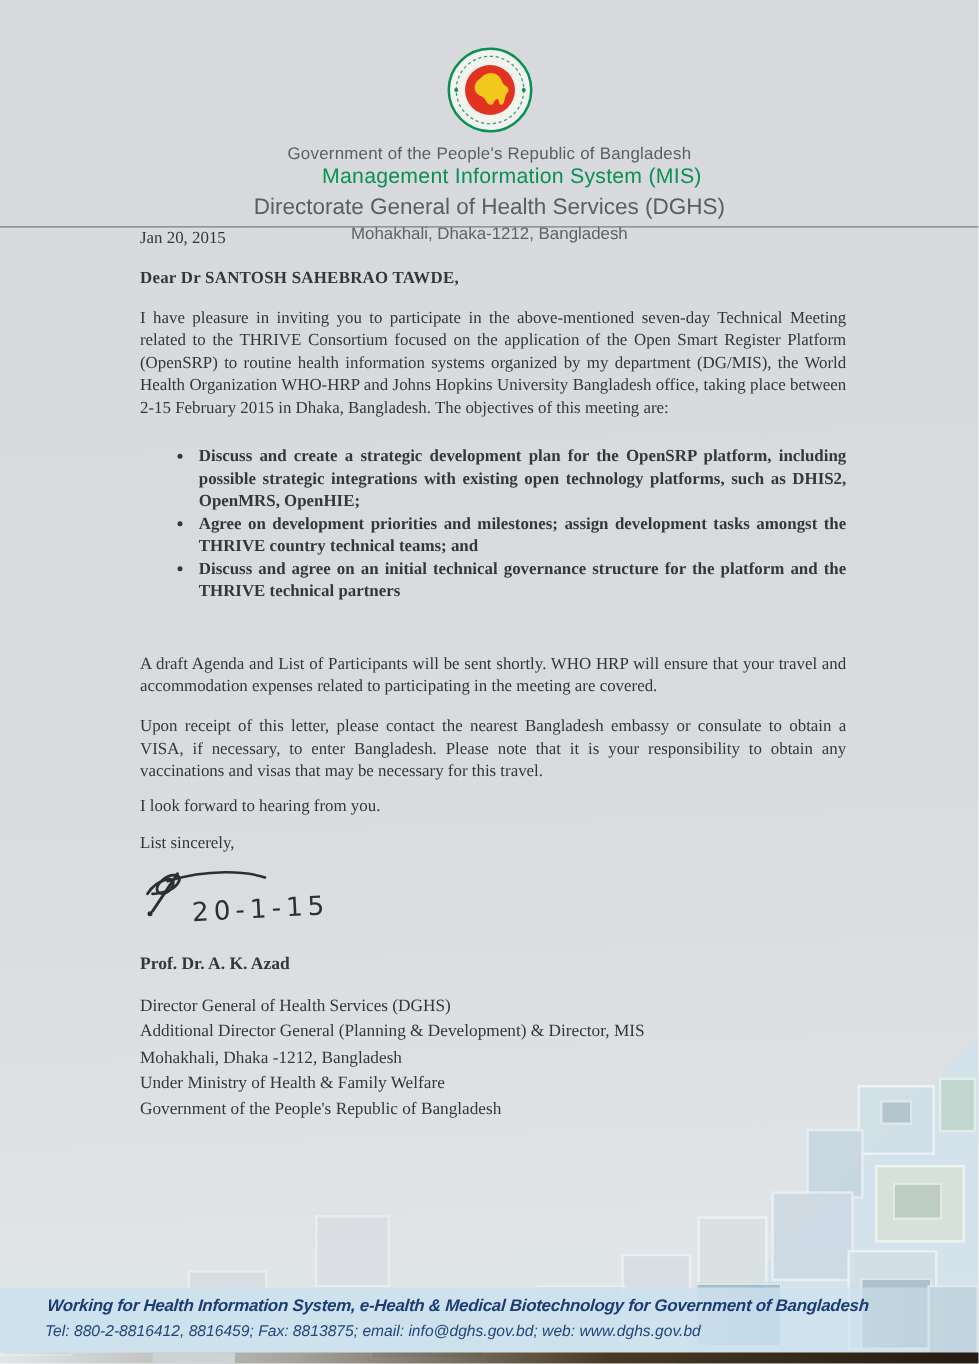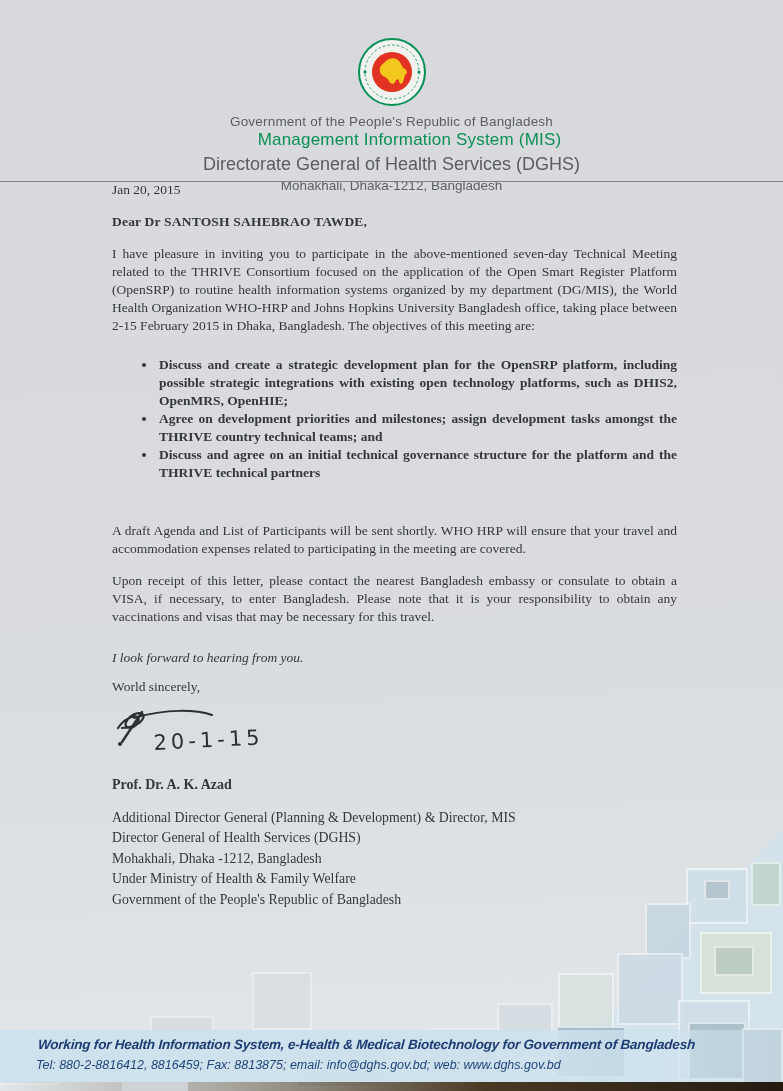--- a/index.html
+++ b/index.html
@@ -23,21 +23,21 @@
   .content{position:absolute;top:181px;left:112px;width:565px;font-size:13.5px;line-height:18px;z-index:3;}
   .date-line{margin:0;}
   .salutation{font-weight:bold;letter-spacing:.2px;}
   .para{text-align:justify;margin:0;}
   .p1{margin-top:14px;}
   .p2{margin-top:22px;}
   .objective-list{margin:21px 0 0 0;padding:0 0 0 45px;}
   .objective-list li{text-align:justify;padding-left:2px;margin:0;font-weight:bold;}
   .p3{margin-top:40px;}
   .p4{margin-top:14px;}
-  .p5{margin-top:23px;font-style:italic;}
+  .p5{margin-top:10px;}
   .closing{margin-top:11px;}
   .sig-wrap{margin-top:2px;height:62px;}
   .signer-name{font-weight:bold;font-size:14px;margin-top:16px;}
   .signer-line{line-height:20.5px;font-size:13.8px;}
   .signer-line:first-of-type{margin-top:3px;}
   
   .collage{position:absolute;inset:0;z-index:1;}
   .wash{position:absolute;left:540px;top:828px;width:243px;height:263px;
         background:#cfe1ec;opacity:.75;
         clip-path:polygon(100% 0,100% 100%,0 100%);}
@@ -107,35 +107,35 @@
     <p class="salutation">Dear Dr SANTOSH SAHEBRAO TAWDE,</p>
     <p class="para p1">I have pleasure in inviting you to participate in the above-mentioned seven-day Technical Meeting related to the THRIVE Consortium focused on the application of the Open Smart Register Platform (OpenSRP) to routine health information systems organized by my department (DG/MIS), the World Health Organization WHO-HRP and Johns Hopkins University Bangladesh office, taking place between 2-15 February 2015 in Dhaka, Bangladesh.  The objectives of this meeting are:</p>
     <ul class="objective-list">
       <li>Discuss and create a strategic development plan for the OpenSRP platform, including possible strategic integrations with existing open technology platforms, such as DHIS2, OpenMRS, OpenHIE;</li>
       <li>Agree on development priorities and milestones; assign development tasks amongst the THRIVE country technical teams; and</li>
       <li>Discuss and agree on an initial technical governance structure for the platform and the THRIVE technical partners</li>
     </ul>
     <p class="para p3">A draft Agenda and List of Participants will be sent shortly. WHO HRP will ensure that your travel and accommodation expenses related to participating in the meeting are covered.</p>
     <p class="para p4">Upon receipt of this letter, please contact the nearest Bangladesh embassy or consulate to obtain a VISA, if necessary, to enter Bangladesh. Please note that it is your responsibility to obtain any vaccinations and visas that may be necessary for this travel.</p>
     <p class="para p5">I look forward to hearing from you.</p>
-    <p class="para closing">World sincerely,</p>
+    <p class="para closing">List sincerely,</p>
 
     <div class="sig-wrap">
       <svg width="220" height="62" viewBox="0 0 220 62">
         <path d="M6,30 C14,18 30,14 26,24 C22,33 8,31 16,21 C24,12 36,14 30,22 C26,28 16,30 10,30" fill="none" stroke="#2c2e33" stroke-width="2.2" stroke-linecap="round"></path>
         <path d="M22,20 C55,10 85,12 100,17" fill="none" stroke="#2c2e33" stroke-width="2" stroke-linecap="round"></path>
         <path d="M30,14 L10,44" fill="none" stroke="#2c2e33" stroke-width="2.4" stroke-linecap="round"></path>
         <circle cx="8" cy="46" r="2" fill="#2c2e33"></circle>
         <text x="42" y="52" font-family="DejaVu Sans, sans-serif" font-size="21" letter-spacing="4" fill="#2c2e33" transform="rotate(-3 42 52)">20-1-15</text>
       </svg>
     </div>
 
     <p class="signer-name">Prof. Dr. A. K. Azad</p>
+    <div class="signer-line">Director General of Health Services (DGHS)</div>
     <div class="signer-line">Additional Director General (Planning &amp; Development) &amp; Director, MIS</div>
-    <div class="signer-line">Director General of Health Services (DGHS)</div>
     <div class="signer-line">Mohakhali, Dhaka -1212, Bangladesh</div>
     <div class="signer-line">Under Ministry of Health &amp; Family Welfare</div>
     <div class="signer-line">Government of the People's Republic of Bangladesh</div>
   </div>
 
   <div class="footer-band">
     <div class="footer-tagline">Working for Health Information System, e-Health &amp; Medical Biotechnology for Government of Bangladesh</div>
     <div class="footer-contact">Tel: 880-2-8816412, 8816459; Fax: 8813875; email: info@dghs.gov.bd; web: www.dghs.gov.bd</div>
   </div>
   <div class="bottom-strip"></div>

